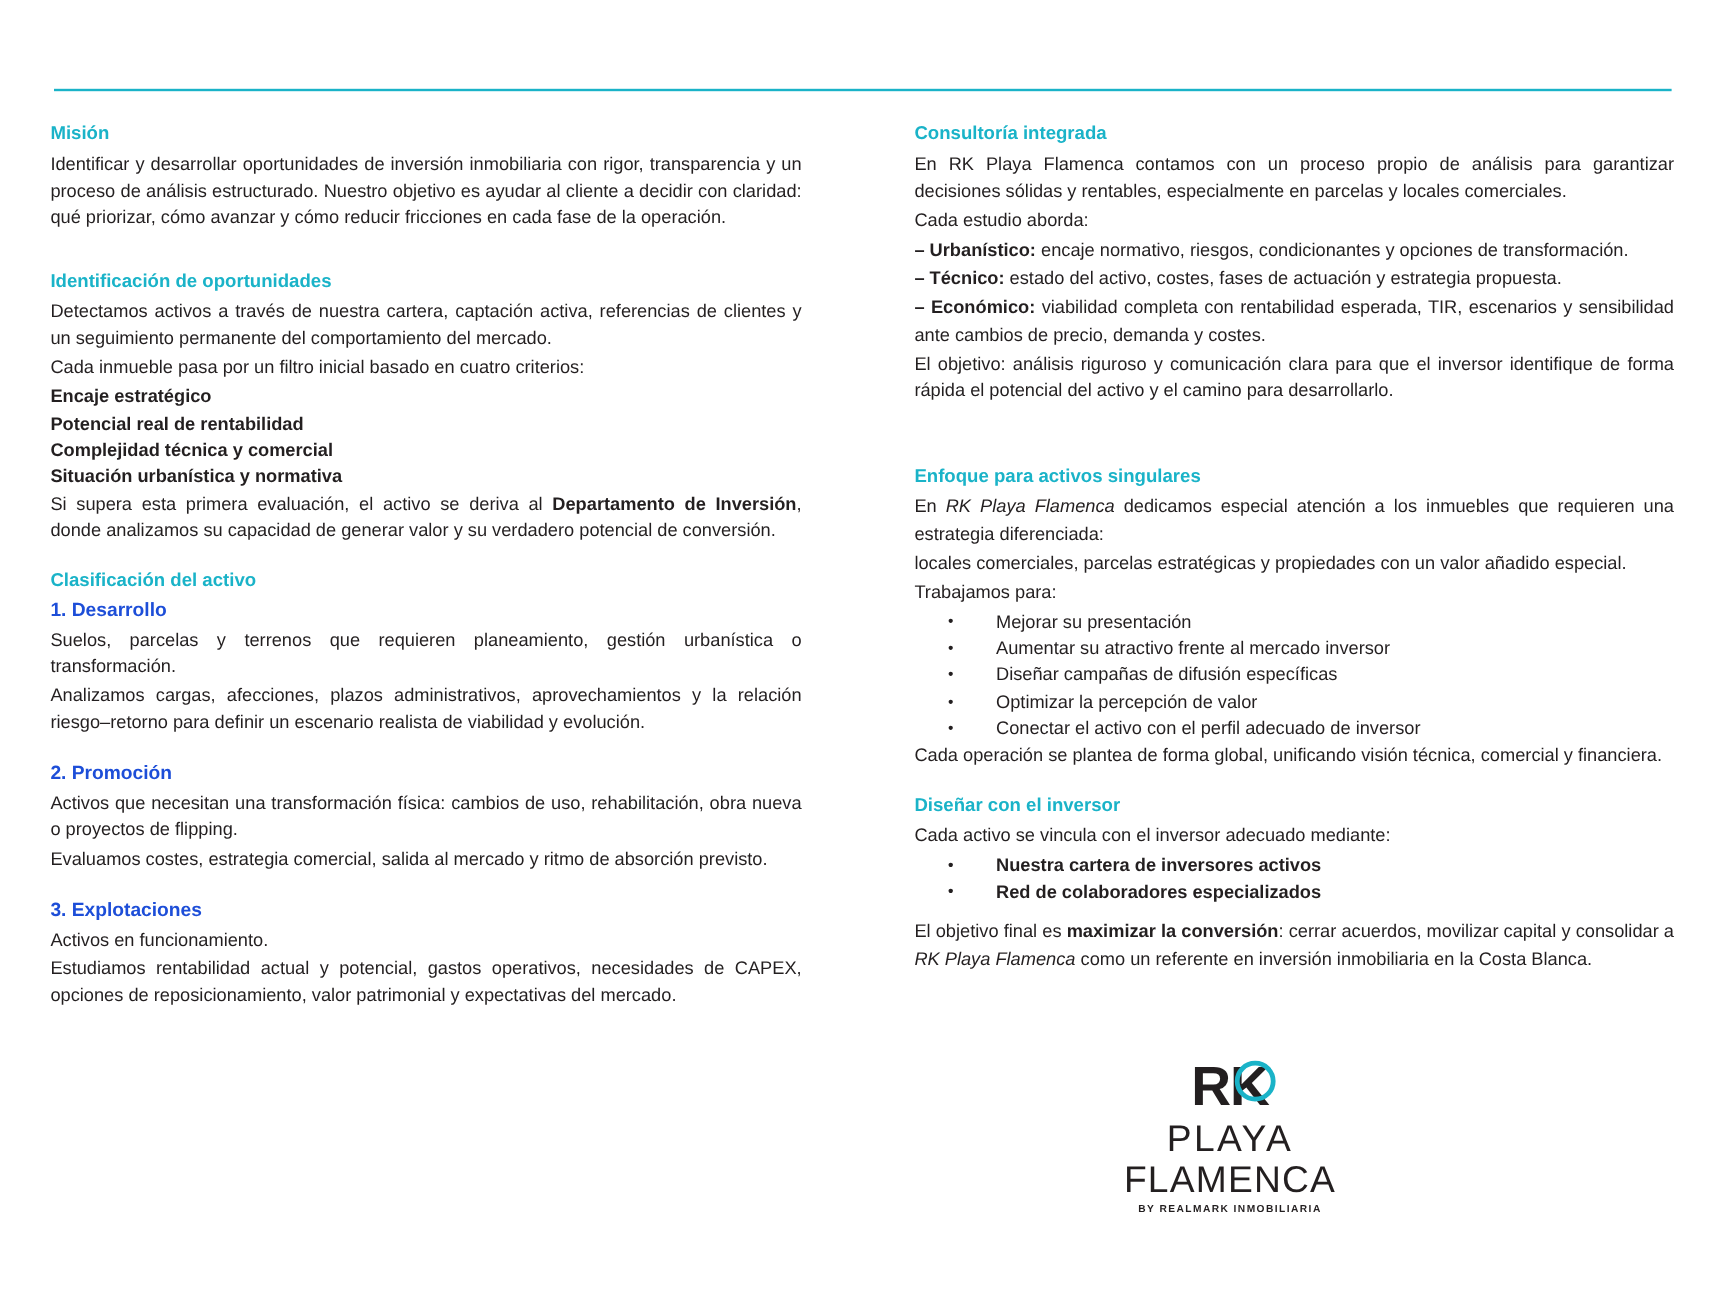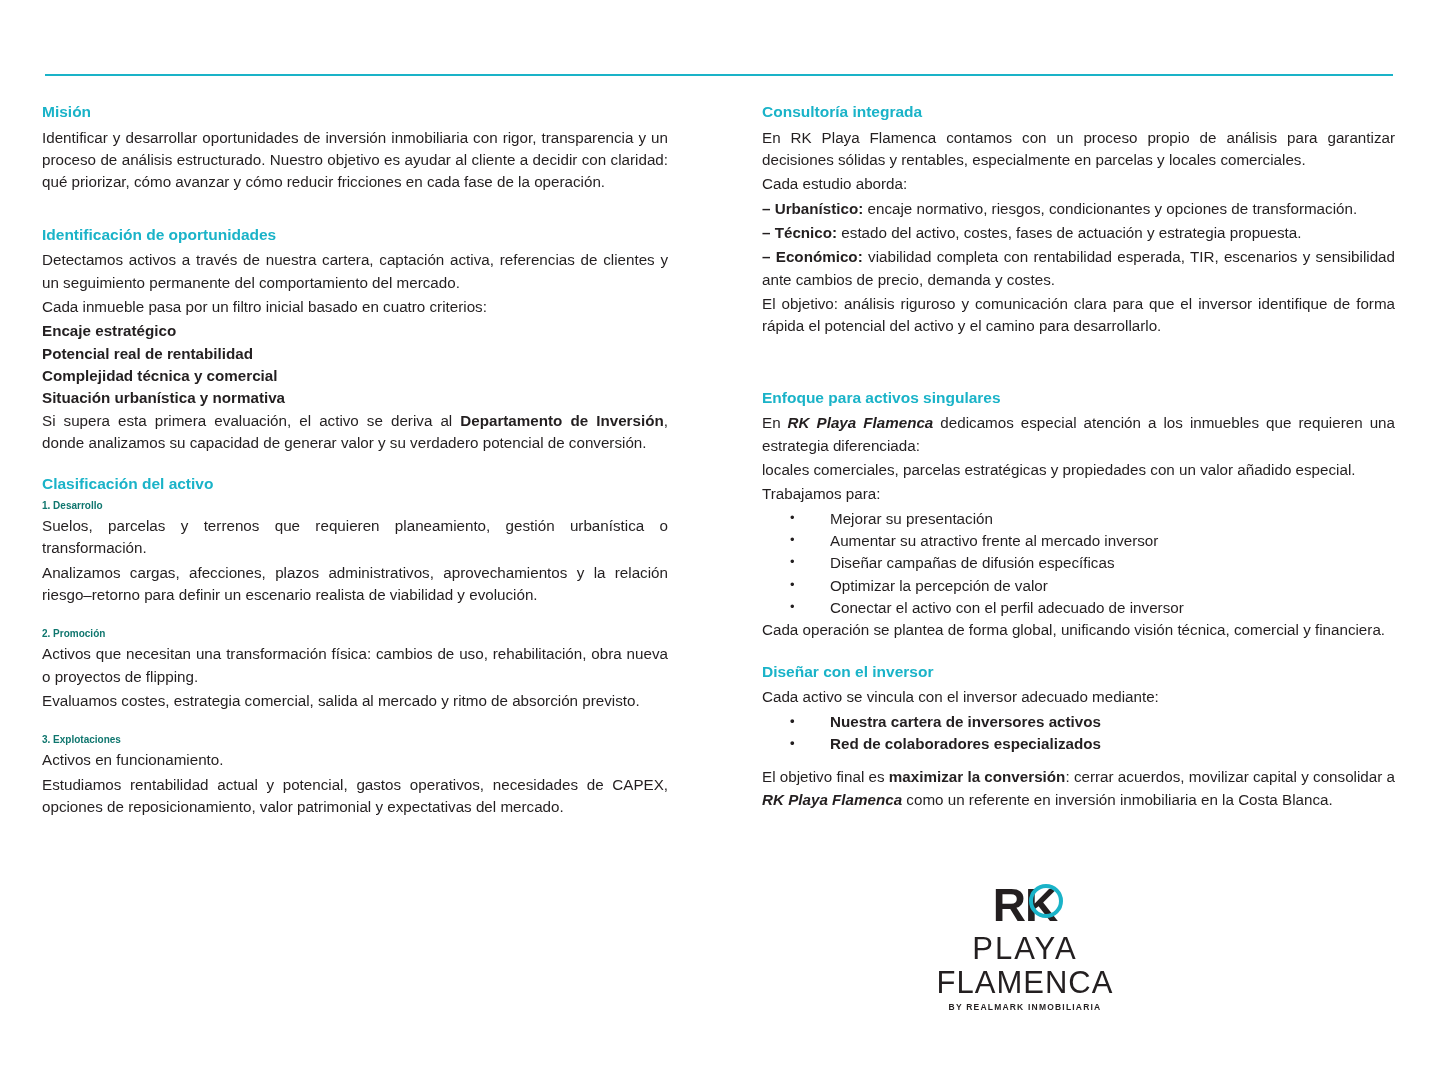--- a/index.html
+++ b/index.html
@@ -51,22 +51,22 @@
     padding-right: 45px;
   }
   h2.section {
     font-size: 15.5px;
     line-height: 1.2;
     color: #1ab3c8;
     font-weight: bold;
     margin: 0 0 5px 0;
   }
   .sub-blue {
-    font-size: 10px;
-    color: #0f766e;
+    font-size: 16px;
+    color: #1d4ed8;
     font-weight: bold;
     margin: 0 0 3px 0;
     line-height: 1.3;
   }
   p.body {
     font-size: 15.2px;
     line-height: 1.47;
     margin: 0 0 2px 0;
     text-align: justify;
     color: #231f20;
@@ -78,21 +78,21 @@
     font-size: 15.2px;
     line-height: 1.47;
     font-weight: bold;
     margin: 0;
     color: #231f20;
   }
   .gap-lg { height: 30px; }
   .gap-md { height: 19px; }
   .gap-sm { height: 11px; }
   b { font-weight: bold; }
-  i { font-style: italic; font-weight: bold; }
+  i { font-style: italic; }
   ul.bullets {
     list-style: none;
     margin: 0;
     padding: 0;
   }
   ul.bullets li {
     position: relative;
     font-size: 15.2px;
     line-height: 1.47;
     padding-left: 68px;

